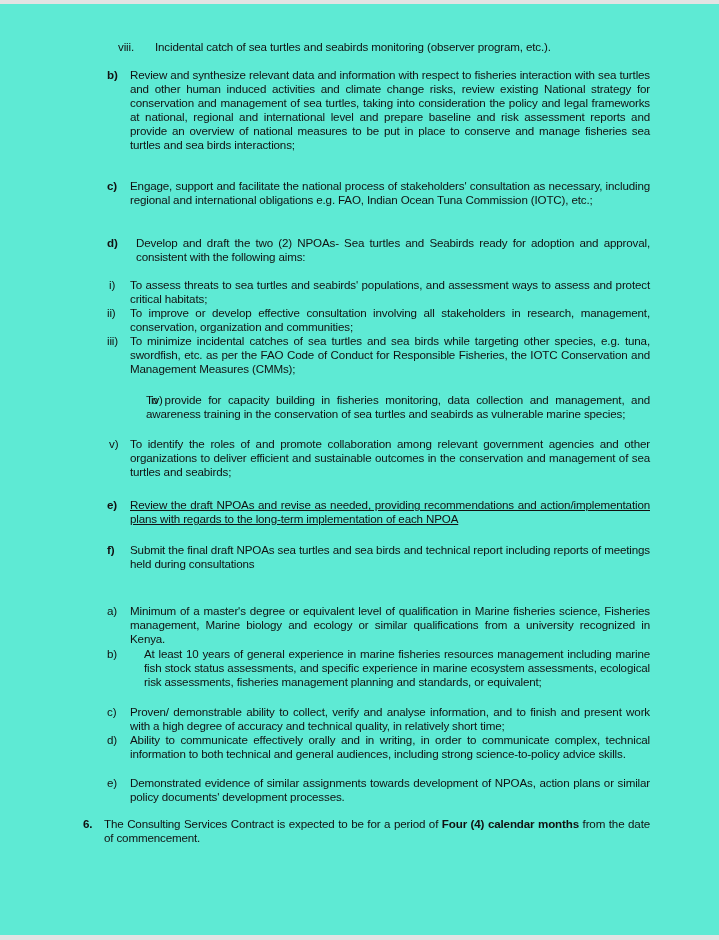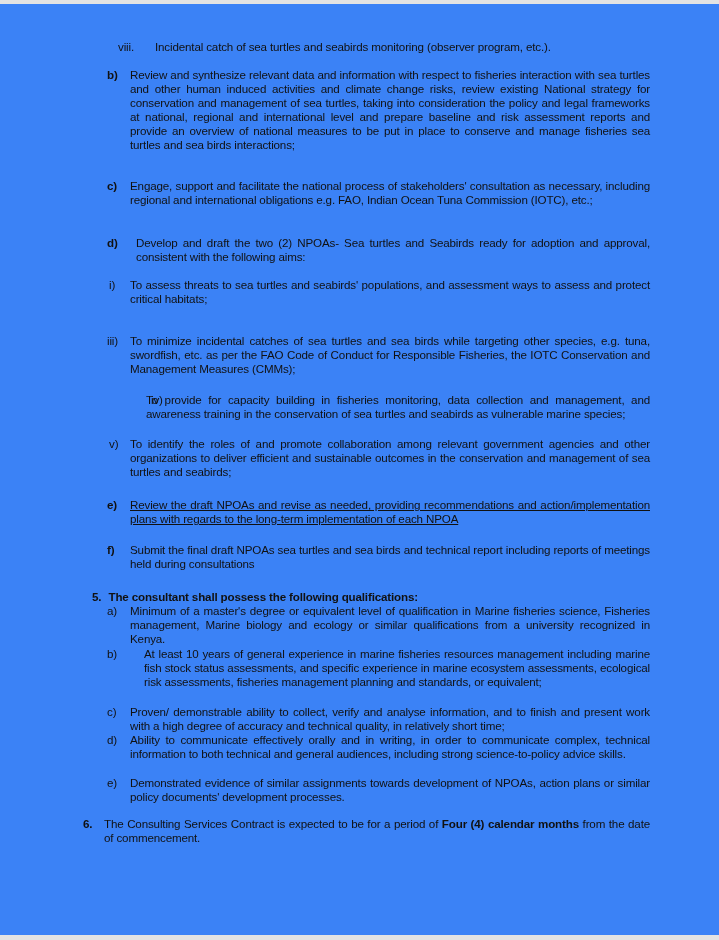--- a/index.html
+++ b/index.html
@@ -1,21 +1,21 @@
 <!DOCTYPE html>
 <html><head>
 <meta charset="utf-8">
 <style>
   html, body { margin: 0; padding: 0; }
   body {
     width: 719px; height: 940px; background: #e3e3e3; position: relative; overflow: hidden;
     font-family: "Liberation Sans", "DejaVu Sans", sans-serif; color: #111;
   }
   .page {
-    position: absolute; left: 0; top: 4px; width: 719px; height: 931px; background: #3b82f6;
+    position: absolute; left: 0; top: 4px; width: 719px; height: 931px; background: #5eead4;
   }
   .txt { font-size: 11.6px; line-height: 14.1px; letter-spacing: -0.15px; }
   .block { position: absolute; }
   .lbl { position: absolute; font-weight: bold; }
   .lbl-n { position: absolute; font-weight: normal; }
   .body-j { text-align: justify; }
   .b { font-weight: bold; }
 </style>
 </head>
 <body>
@@ -39,20 +39,24 @@
 
   <div class="block txt" style="left:107px; top:232px; width:543px;">
     <span class="lbl" style="left:0;">d)</span>
     <div class="body-j" style="margin-left:29px;">Develop and draft the two (2) NPOAs- Sea turtles and Seabirds ready for adoption and approval, consistent with the following aims:</div>
   </div>
 
   <div class="block txt" style="left:107px; top:274px; width:543px;">
     <span class="lbl-n" style="left:2px;">i)</span>
     <div class="body-j" style="margin-left:23px;">To assess threats to sea turtles and seabirds' populations, and assessment ways to assess and protect critical habitats;</div>
   </div>
+  <div class="block txt" style="left:107px; top:302px; width:543px;">
+    <span class="lbl-n" style="left:0;">ii)</span>
+    <div class="body-j" style="margin-left:23px;">To improve or develop effective consultation involving all stakeholders in research, management, conservation, organization and communities;</div>
+  </div>
   <div class="block txt" style="left:107px; top:330px; width:543px;">
     <span class="lbl-n" style="left:0;">iii)</span>
     <div class="body-j" style="margin-left:23px;">To minimize incidental catches of sea turtles and sea birds while targeting other species, e.g. tuna, swordfish, etc. as per the FAO Code of Conduct for Responsible Fisheries, the IOTC Conservation and Management Measures (CMMs);</div>
   </div>
   <div class="block txt" style="left:107px; top:389px; width:543px;">
     <span class="lbl-n" style="left:0;padding-left:44px;">iv)</span>
     <div class="body-j" style="margin-left:39px;">To provide for capacity building in fisheries monitoring, data collection and management, and awareness training in the conservation of sea turtles and seabirds as vulnerable marine species;</div>
   </div>
   <div class="block txt" style="left:107px; top:433px; width:543px;">
     <span class="lbl-n" style="left:2px;">v)</span>
@@ -62,24 +66,20 @@
   <div class="block txt" style="left:107px; top:494px; width:543px;">
     <span class="lbl" style="left:0;">e)</span>
     <div class="body-j" style="margin-left:23px;text-decoration:underline;">Review the draft NPOAs and revise as needed, providing recommendations and action/implementation plans with regards to the long-term implementation of each NPOA</div>
   </div>
 
   <div class="block txt" style="left:107px; top:539px; width:543px;">
     <span class="lbl" style="left:0;">f)</span>
     <div class="body-j" style="margin-left:23px;">Submit the final draft NPOAs sea turtles and sea birds and technical report including reports of meetings held during consultations</div>
   </div>
 
-  <div class="block txt b" style="left:92px; top:586px; width:560px;">
-    <span>5.</span>
-    <span style="margin-left:4px;">The consultant shall possess the following qualifications:</span>
-  </div>
 
   <div class="block txt" style="left:107px; top:600px; width:543px;">
     <span class="lbl-n" style="left:0;">a)</span>
     <div class="body-j" style="margin-left:23px;">Minimum of a master's degree or equivalent level of qualification in Marine fisheries science, Fisheries management, Marine biology and ecology or similar qualifications from a university recognized in Kenya.</div>
   </div>
   <div class="block txt" style="left:107px; top:643px; width:543px;">
     <span class="lbl-n" style="left:0;">b)</span>
     <div class="body-j" style="margin-left:37px;">At least 10 years of general experience in marine fisheries resources management including marine fish stock status assessments, and specific experience in marine ecosystem assessments, ecological risk assessments, fisheries management planning and standards, or equivalent;</div>
   </div>
   <div class="block txt" style="left:107px; top:701px; width:543px;">

